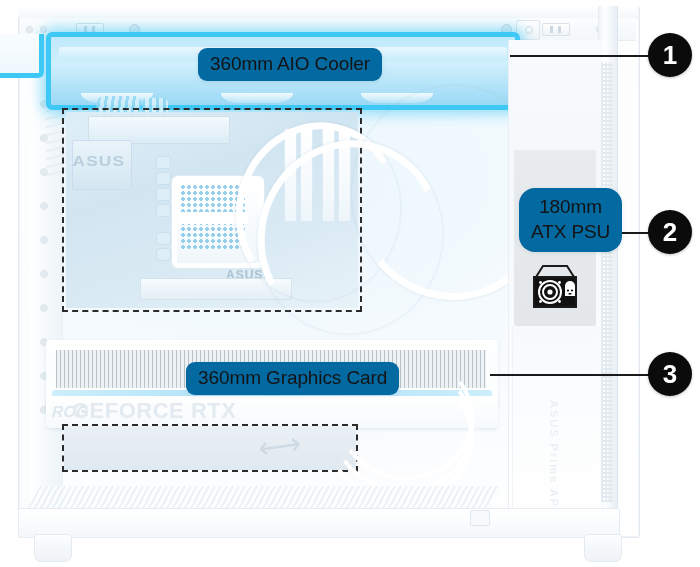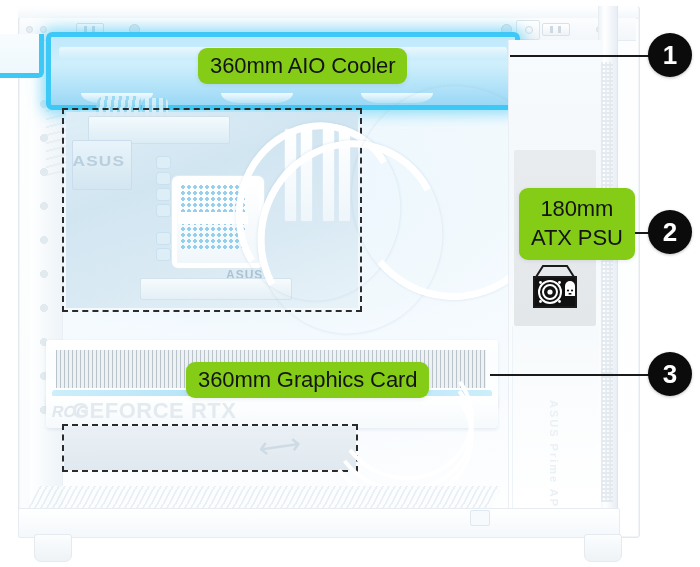--- a/index.html
+++ b/index.html
@@ -375,25 +375,25 @@
     border-radius: 3px 3px 7px 7px;
   }
   .psu-latch {
     position:absolute; left:470px; top:510px; width:18px; height:14px;
     border:1px solid #dfe8ee; border-radius:2px; background:#f6fafc;
   }
 
   
   .label {
     position:absolute;
-    background:#84cc16;
+    background:#0369a1;
     color:#141414;
     border-radius:9px;
     padding:5px 12px 6px;
-    font-size:22px;
+    font-size:19px;
     line-height:1.15;
     font-weight:400;
     letter-spacing:-.1px;
     white-space:nowrap;
     box-shadow: 0 1px 4px rgba(60,80,95,.12);
     font-family:"Liberation Sans", sans-serif;
   }
   .label-two-line {
     text-align:center;
     padding:7px 12px 8px;
@@ -527,21 +527,21 @@
   <div class="psu-latch"></div>
   <div class="foot" style="left:34px;"></div>
   <div class="foot" style="left:584px;"></div>
 
   <div class="leader" style="left:510px; top:55px; width:140px;"></div>
   <div class="badge" style="left:648px; top:33px;">1</div>
   <div class="label" style="left:198px; top:48px;">360mm AIO Cooler</div>
 
   <div class="leader" style="left:604px; top:232px; width:46px;"></div>
   <div class="badge" style="left:648px; top:210px;">2</div>
-  <div class="label label-two-line" style="left:519px; top:188px;">
+  <div class="label label-two-line" style="left:519px; top:188px;border-radius:16px;">
     <span class="label-line">180mm</span>
     <span class="label-line">ATX PSU</span>
   </div>
 
   <div class="leader" style="left:490px; top:374px; width:160px;"></div>
   <div class="badge" style="left:648px; top:352px;">3</div>
   <div class="label" style="left:186px; top:362px;text-align:right;">360mm Graphics Card</div>
 
 
 </div>

